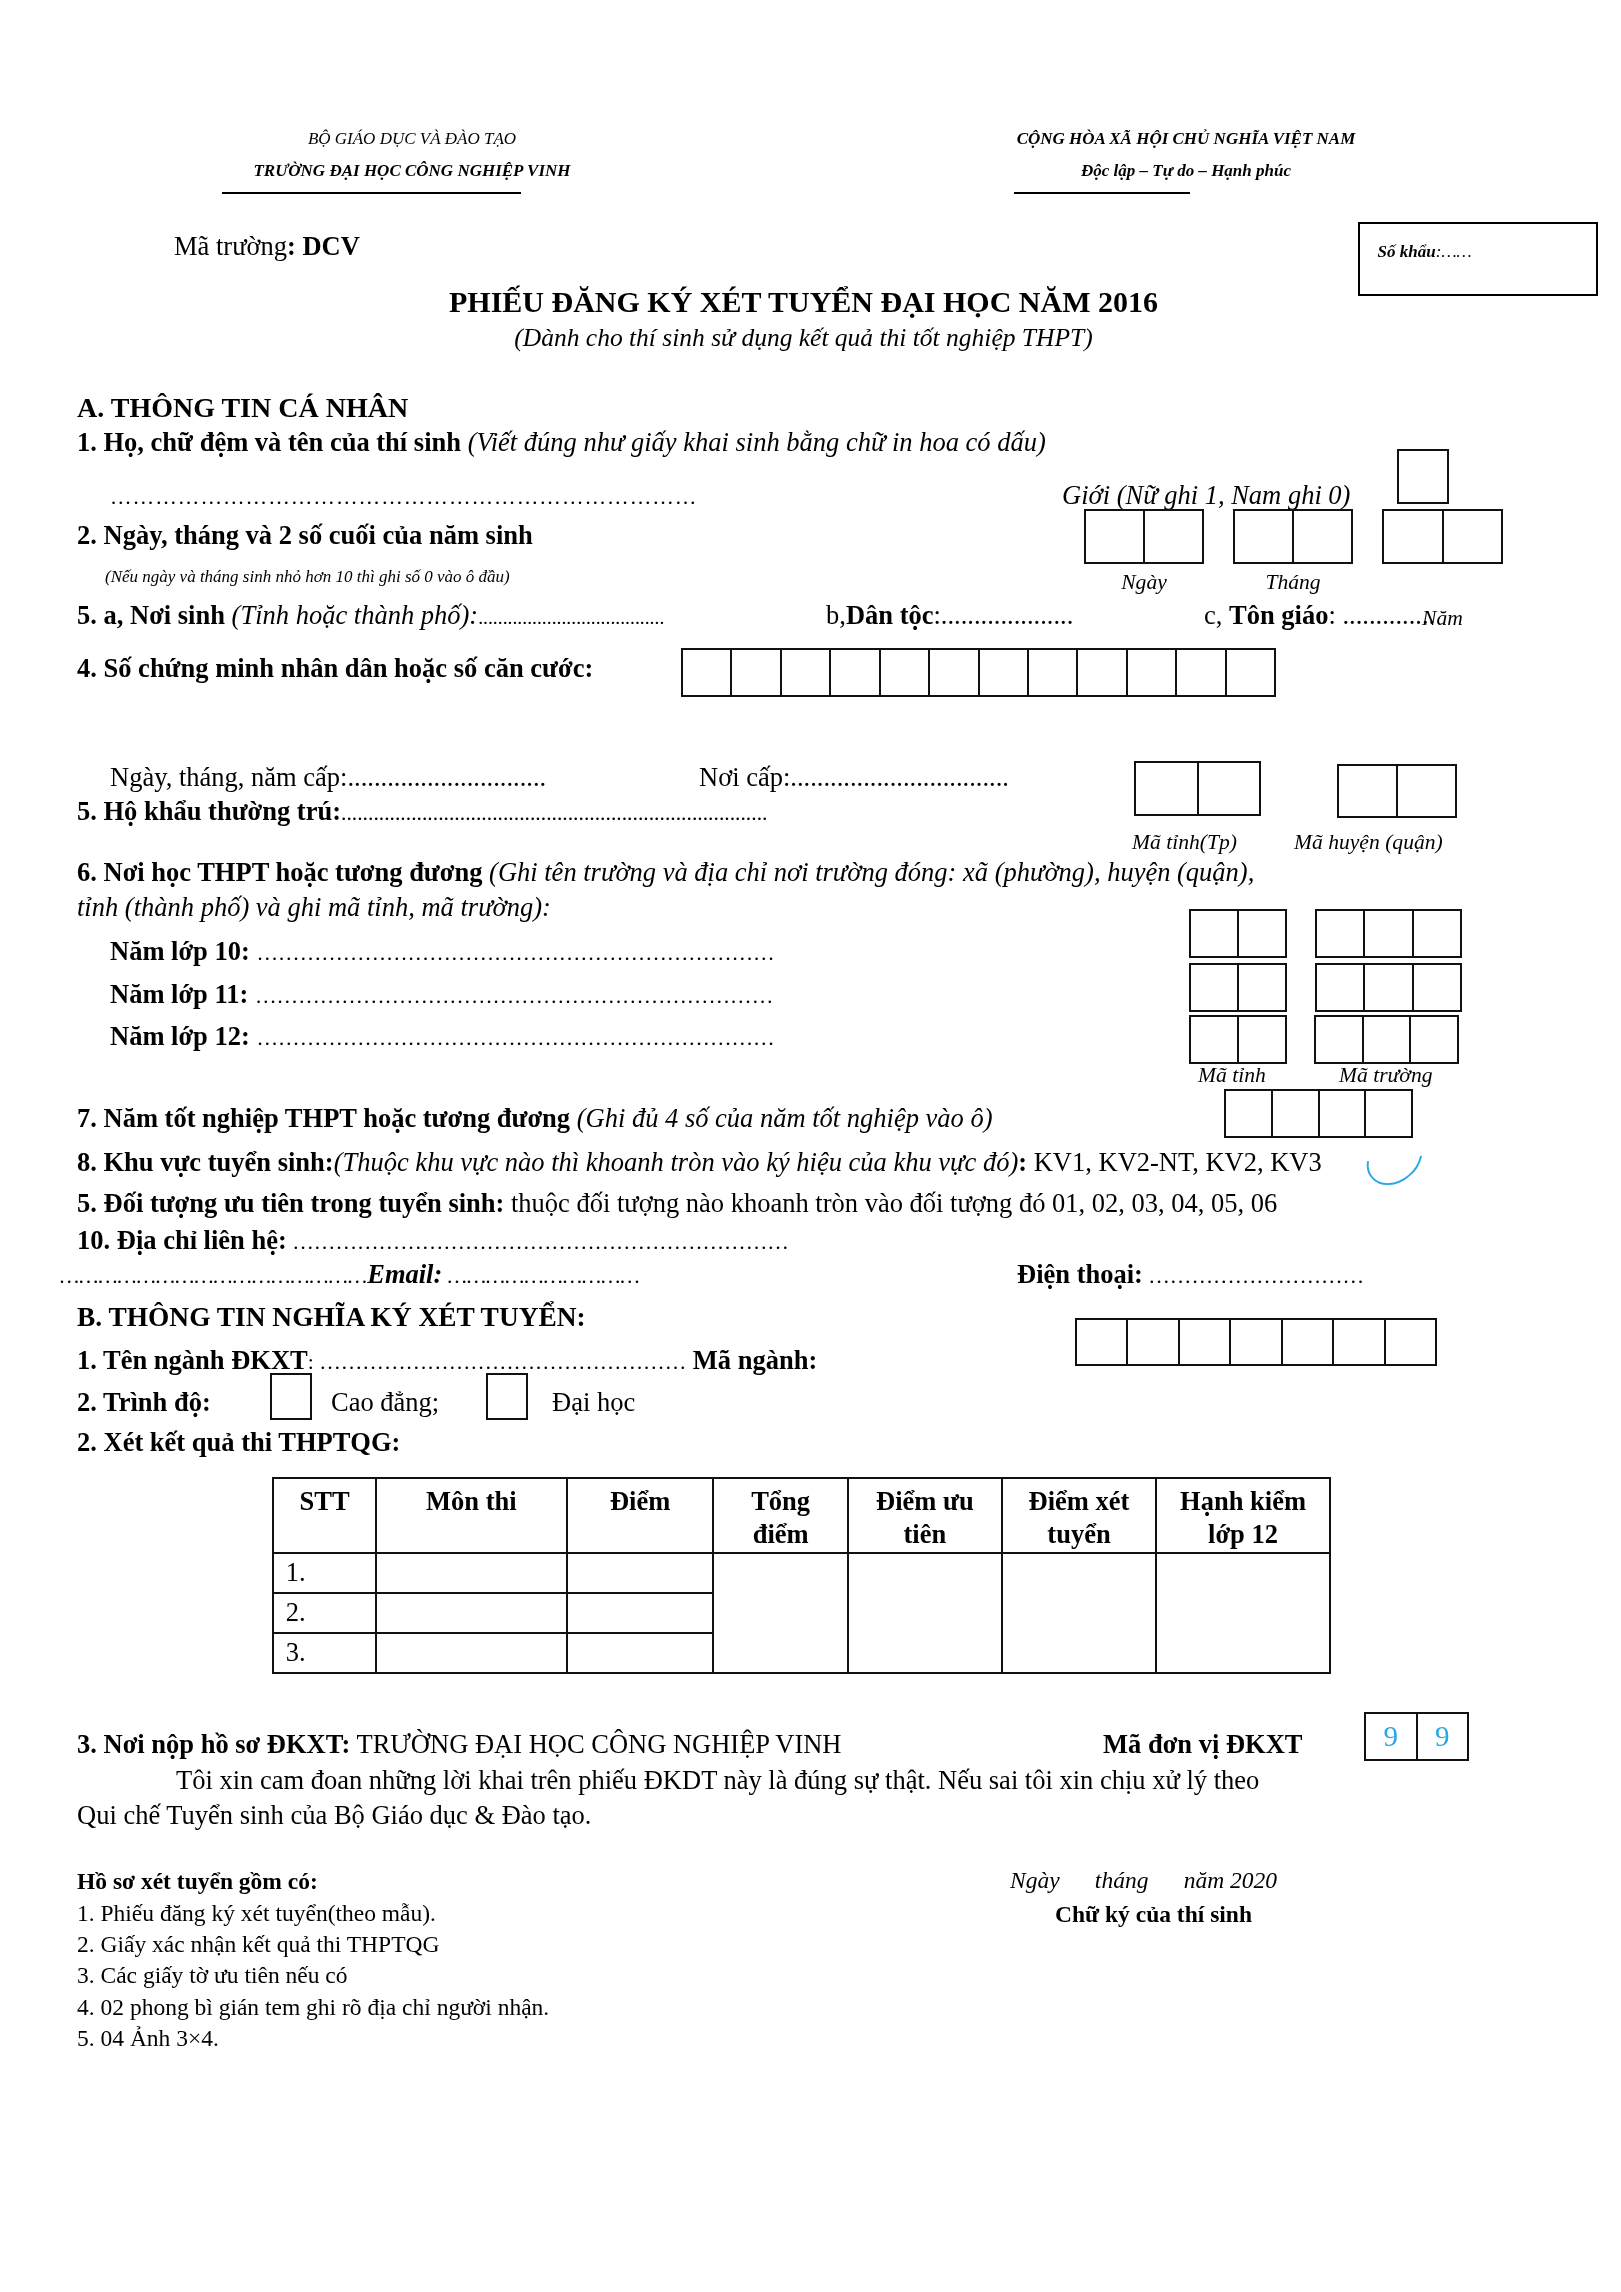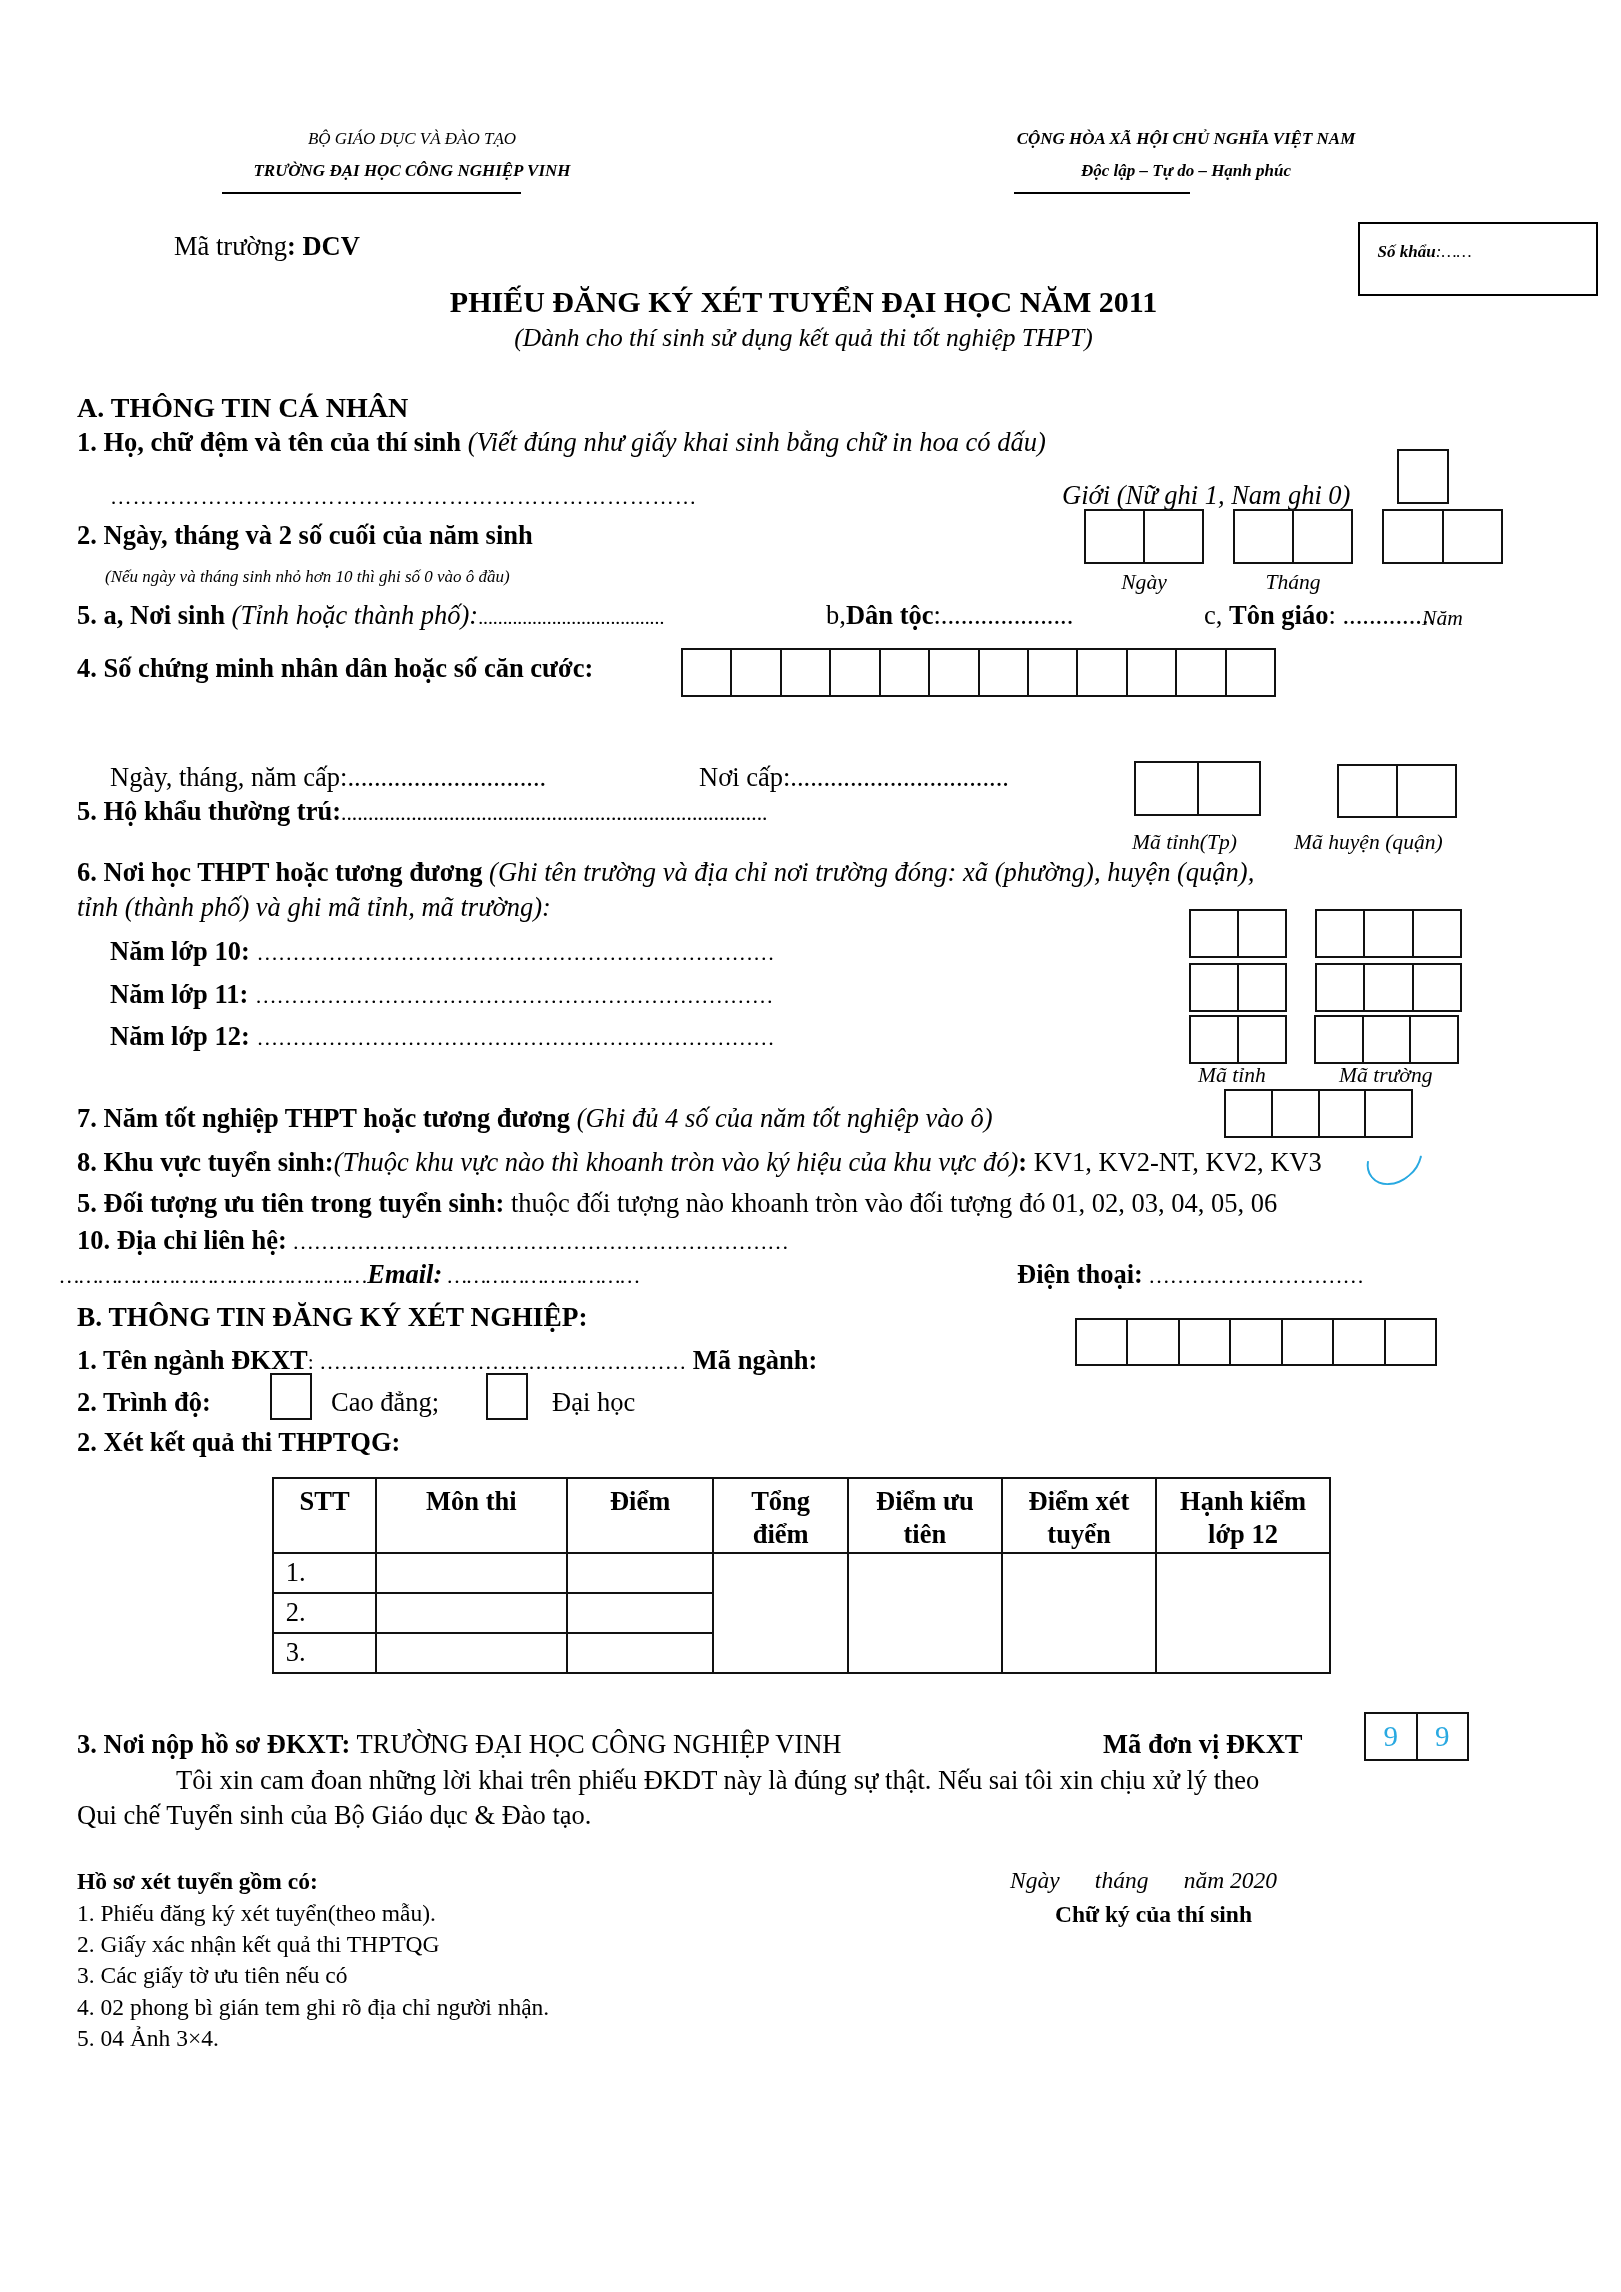--- a/index.html
+++ b/index.html
@@ -39,21 +39,21 @@
 <div class="a f27" style="left:174px;top:231px;">
   <span>Mã trường</span><span class="b">: DCV</span>
 </div>
 
 <div class="a" style="left:1358px;top:222px;width:240px;height:74px;border:2.9px solid #000;box-sizing:border-box;">
   <div class="a f26" style="left:17.6px;top:17.6px;">
     <span class="b">Số khẩu</span><span>:……</span>
   </div>
 </div>
 
-<div class="a b center" style="left:0;top:285px;width:1607px;font-size:30px;">PHIẾU ĐĂNG KÝ XÉT TUYỂN ĐẠI HỌC NĂM 2011</div>
+<div class="a b center" style="left:0;top:285px;width:1607px;font-size:30px;">PHIẾU ĐĂNG KÝ XÉT TUYỂN ĐẠI HỌC NĂM 2016</div>
 <div class="a i center" style="left:0;top:323px;width:1607px;font-size:25.5px;">(Dành cho thí sinh sử dụng kết quả thi tốt nghiệp THPT)</div>
 
 <div class="a b" style="left:77px;top:392px;font-size:28px;">A. THÔNG TIN CÁ NHÂN</div>
 
 <div class="a f27" style="left:77px;top:427px;">
   <span class="b">1. Họ, chữ đệm và tên của thí sinh</span>
   <span class="i">(Viết đúng như giấy khai sinh bằng chữ in hoa có dấu)</span>
 </div>
 <div class="a f22" style="left:110px;top:485px;letter-spacing:1px;">……………………………………………………………………</div>
 <div class="a f27 i" style="left:1062px;top:480px;">Giới (Nữ ghi 1, Nam ghi 0)</div>
@@ -185,21 +185,21 @@
 <div class="a f27" style="left:77px;top:1225px;">
   <span class="b">10. Địa chỉ liên hệ:</span><span class="f22"> ……………………………………………………………</span>
 </div>
 <div class="a f27" style="left:60px;top:1259px;font-style:italic;">
   <span class="f22">…………………………………………</span><span class="b">Email:</span><span class="f22"> …………………………</span>
 </div>
 <div class="a f27" style="left:1017px;top:1259px;">
   <span class="b">Điện thoại:</span><span class="f22"> …………………………</span>
 </div>
 
-<div class="a b" style="left:77px;top:1302px;font-size:27.4px;">B. THÔNG TIN ĐĂNG KÝ XÉT NGHIỆP:</div>
+<div class="a b" style="left:77px;top:1302px;font-size:27.4px;">B. THÔNG TIN NGHĨA KÝ XÉT TUYỂN:</div>
 
 <div class="a f27" style="left:77px;top:1345px;">
   <span class="b">1. Tên ngành ĐKXT</span><span class="f22">: ……………………………………………</span>
   <span class="b">Mã ngành:</span>
 </div>
 <div class="boxrow" id="major-boxes" style="left:1075px;top:1318px;width:362px;height:48px;">
     <div class="cell"></div>
     <div class="cell"></div>
     <div class="cell"></div>
     <div class="cell"></div>

